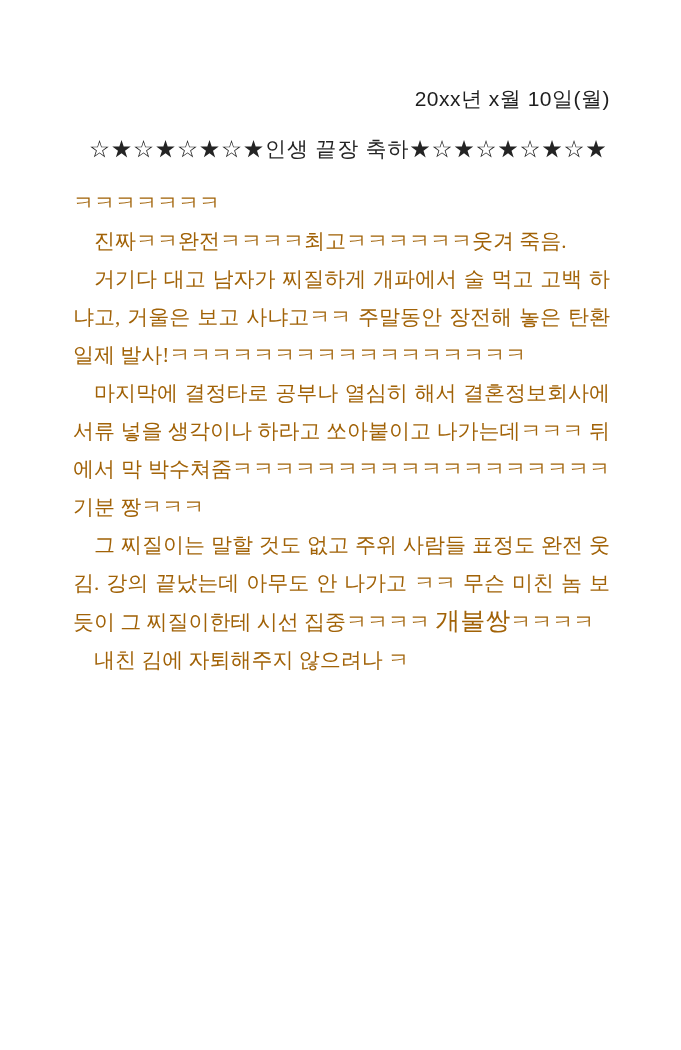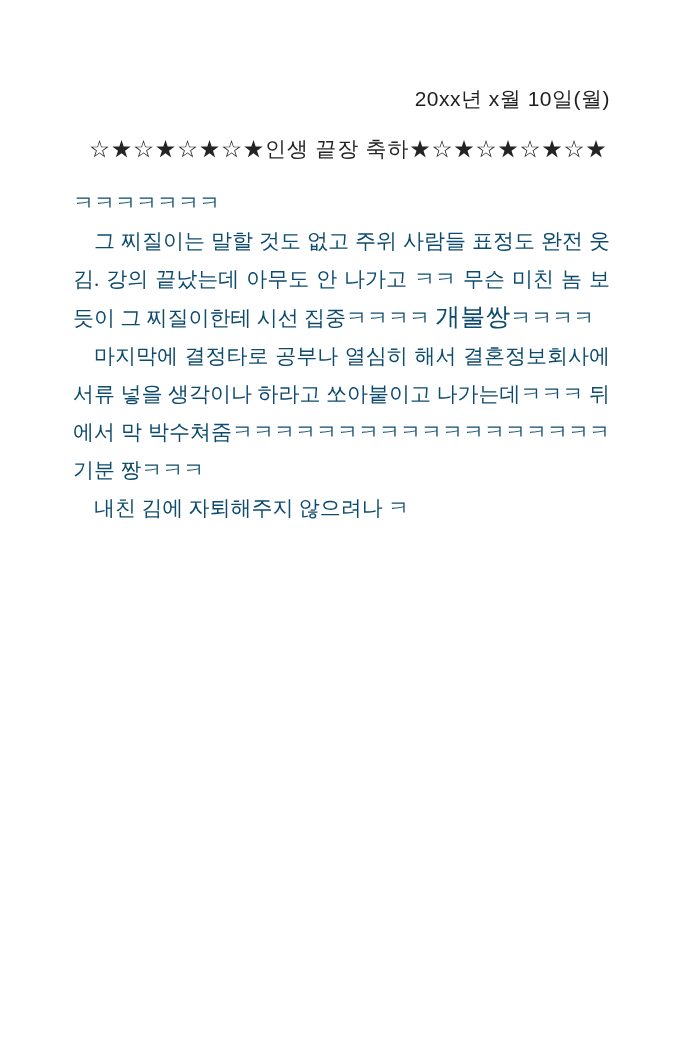--- a/index.html
+++ b/index.html
@@ -37,21 +37,21 @@
   }
   .body-text {
     font-family: "Liberation Serif", serif;
   }
   .para {
     margin: 0;
     font-size: 21px;
     line-height: 38px;
     text-align: justify;
     word-break: break-all;
-    color: #0c4a6e;
+    color: #a16207;
   }
   .para.indent {
     text-indent: 21px;
   }
   .run-normal {
     font-family: "Liberation Serif", serif;
   }
   .run-bold {
     font-family: "Liberation Sans", sans-serif;
     font-weight: bold;
@@ -64,17 +64,19 @@
   }
 </style>
 </head>
 <body>
 
 <div class="page">
   <p class="date-line">20xx년 x월 10일(월)</p>
   <p class="title-line">☆★☆★☆★☆★인생 끝장 축하★☆★☆★☆★☆★</p>
   <div class="body-text">
       <p class="para"><span class="run-normal">ㅋㅋㅋㅋㅋㅋㅋ</span></p>
+      <p class="para indent"><span class="run-normal">진짜ㅋㅋ완전ㅋㅋㅋㅋ최고ㅋㅋㅋㅋㅋㅋ웃겨 죽음.</span></p>
+      <p class="para indent"><span class="run-normal">거기다 대고 남자가 찌질하게 개파에서 술 먹고 고백 하냐고, 거울은 보고 사냐고ㅋㅋ 주말동안 장전해 놓은 탄환 일제 발사!ㅋㅋㅋㅋㅋㅋㅋㅋㅋㅋㅋㅋㅋㅋㅋㅋㅋ</span></p>
+      <p class="para indent"><span class="run-normal">마지막에 결정타로 공부나 열심히 해서 결혼정보회사에 서류 넣을 생각이나 하라고 쏘아붙이고 나가는데ㅋㅋㅋ 뒤에서 막 박수쳐줌ㅋㅋㅋㅋㅋㅋㅋㅋㅋㅋㅋㅋㅋㅋㅋㅋㅋㅋ 기분 짱ㅋㅋㅋ</span></p>
       <p class="para indent"><span class="run-normal">그 찌질이는 말할 것도 없고 주위 사람들 표정도 완전 웃김. 강의 끝났는데 아무도 안 나가고 ㅋㅋ 무슨 미친 놈 보듯이 그 찌질이한테 시선 집중ㅋㅋㅋㅋ </span><span class="run-big">개불쌍</span><span class="run-normal">ㅋㅋㅋㅋ</span></p>
-      <p class="para indent"><span class="run-normal">마지막에 결정타로 공부나 열심히 해서 결혼정보회사에 서류 넣을 생각이나 하라고 쏘아붙이고 나가는데ㅋㅋㅋ 뒤에서 막 박수쳐줌ㅋㅋㅋㅋㅋㅋㅋㅋㅋㅋㅋㅋㅋㅋㅋㅋㅋㅋ 기분 짱ㅋㅋㅋ</span></p>
       <p class="para indent"><span class="run-normal">내친 김에 자퇴해주지 않으려나 ㅋ</span></p>
     </div>
 </div>
 
 </body></html>

